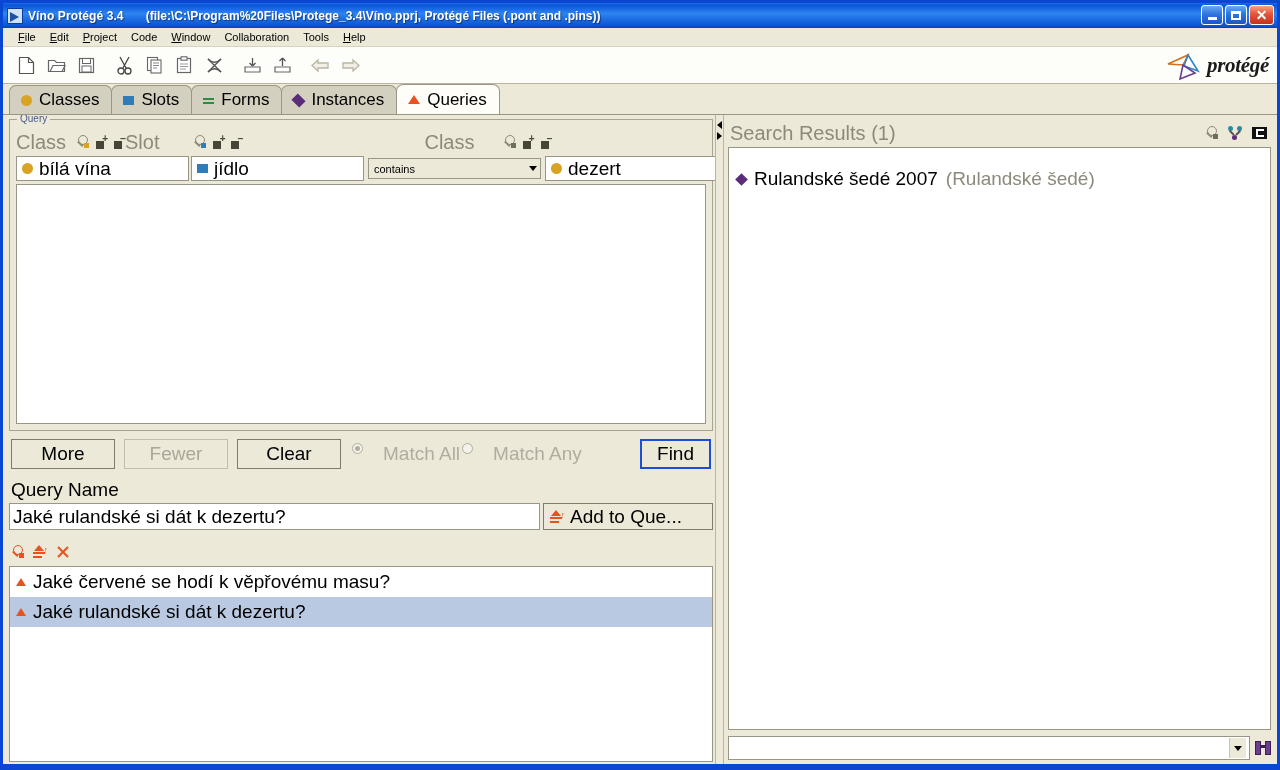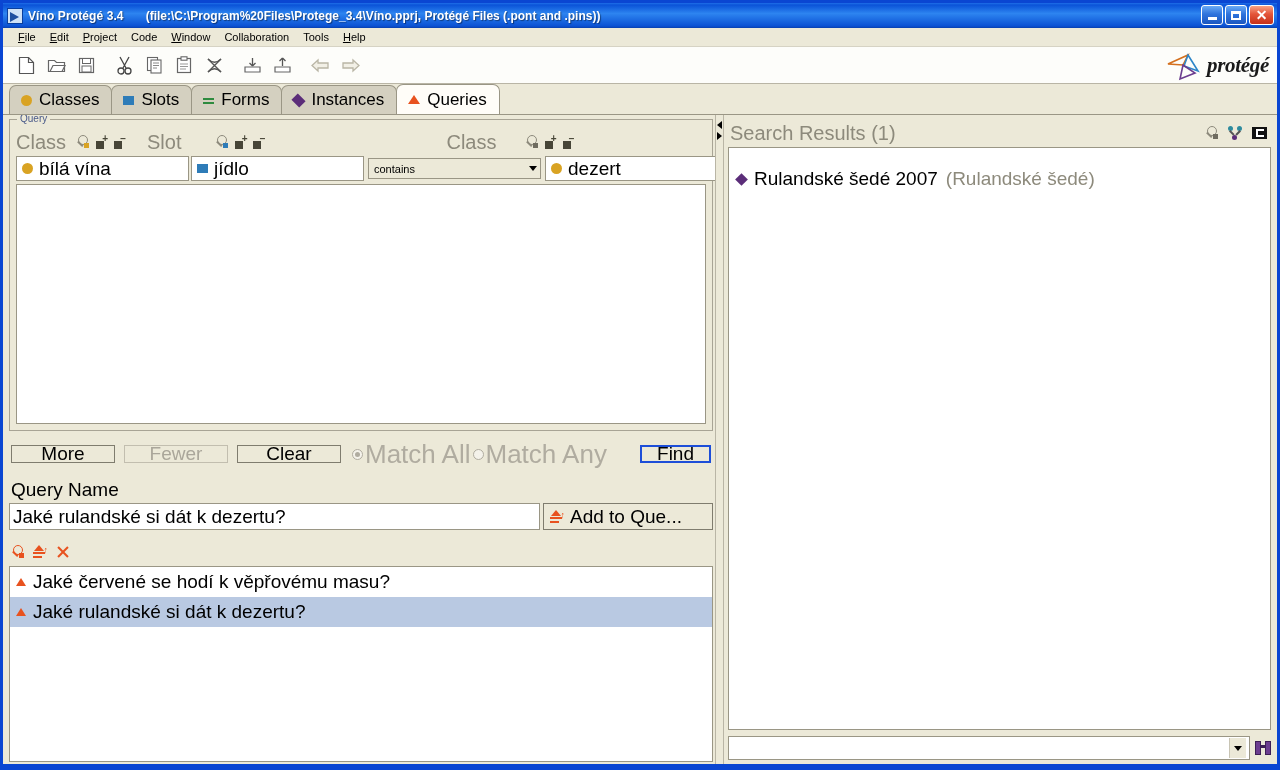--- a/index.html
+++ b/index.html
@@ -322,38 +322,38 @@
 
   
   #button-row {
     display: flex; align-items: center;
     gap: 9px;
     height: 46px;
     padding: 0 2px;
     flex: 0 0 46px;
   }
   .btn {
-    height: 18px;
+    height: 30px;
     min-width: 104px;
     background: #ece9d8;
     border: 1px solid #7f7c6e;
     font-size: 19px; color: #000;
     display: flex; align-items: center; justify-content: center;
     padding: 0 10px;
   }
   .btn.disabled { color: #aaa69a; border-color: #c2beaf; }
   .btn.focused { border: 2px solid #1d4ed8; min-width: 0; padding: 0 15px; }
   #match-group {
     display: flex; align-items: center;
     gap: 2px; margin-left: 2px;
     flex: 1 1 auto;
   }
   .radio-wrap {
-    display: flex; align-items: center; gap: 2px;
-    font-size: 26px; color: #b0aca0;
+    display: flex; align-items: flex-start; gap: 20px;
+    font-size: 19px; color: #b0aca0;
     white-space: nowrap;
   }
   .radio {
     width: 11px; height: 11px; border-radius: 50%;
     border: 1px solid #b0aca0; background: #f4f2ea;
     position: relative; flex: 0 0 11px;
   }
   .radio.checked::after {
     content: ""; position: absolute;
     left: 2px; top: 2px; width: 5px; height: 5px;
@@ -707,21 +707,21 @@
             <span class="icon-mag gold">
                 <span class="dot"></span>
               </span>
             <span class="icon-sqpm">
                 <span class="sign">+</span>
               </span>
             <span class="icon-sqpm">
                 <span class="sign">−</span>
               </span>
           </div>
-          <div class="qh-label" style="margin-left:22px;">Slot</div>
+          <div class="qh-label" style="">Slot</div>
           <div class="qh-icons" style="margin-left:24px;">
             <span class="icon-mag blue">
                 <span class="dot"></span>
               </span>
             <span class="icon-sqpm">
                 <span class="sign">+</span>
               </span>
             <span class="icon-sqpm">
                 <span class="sign">−</span>
               </span>

